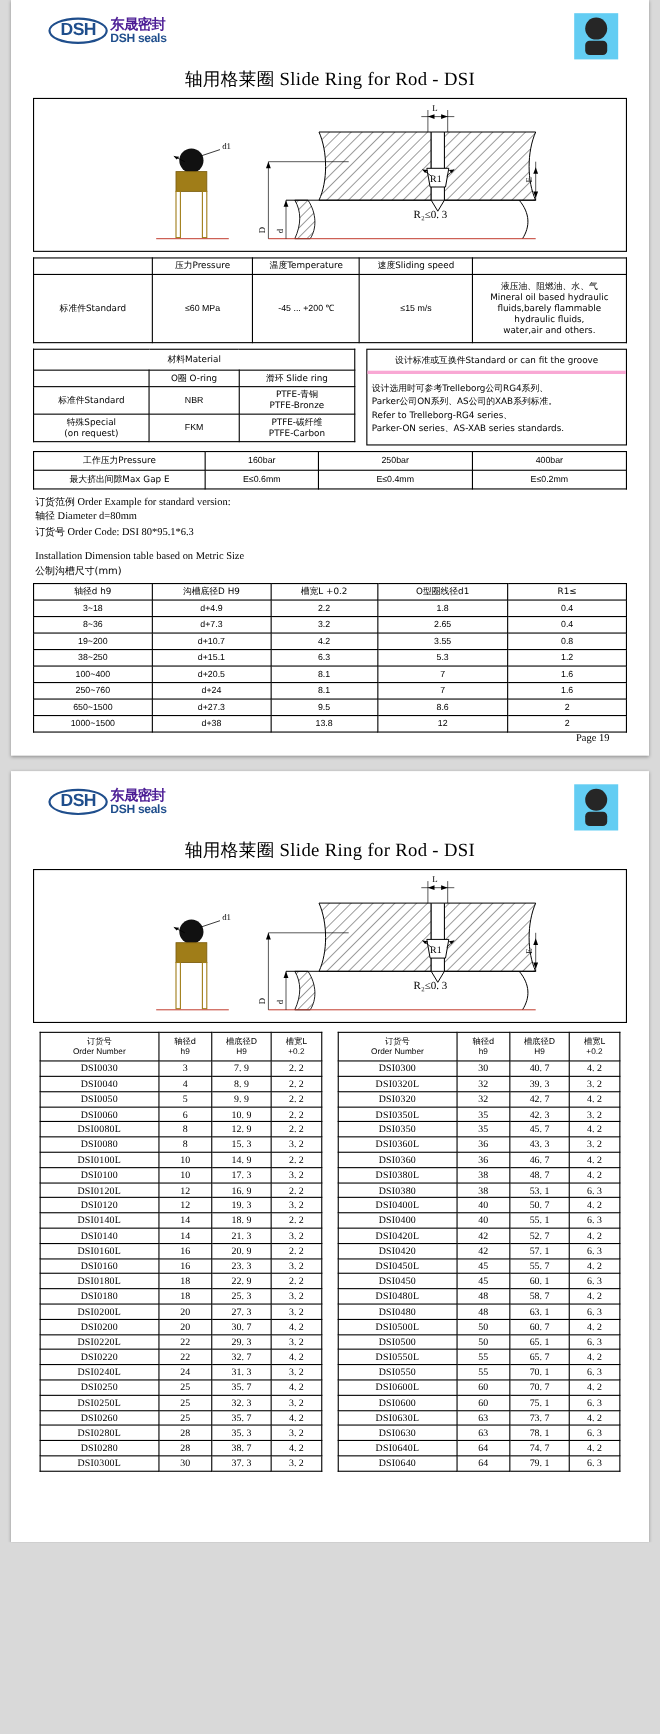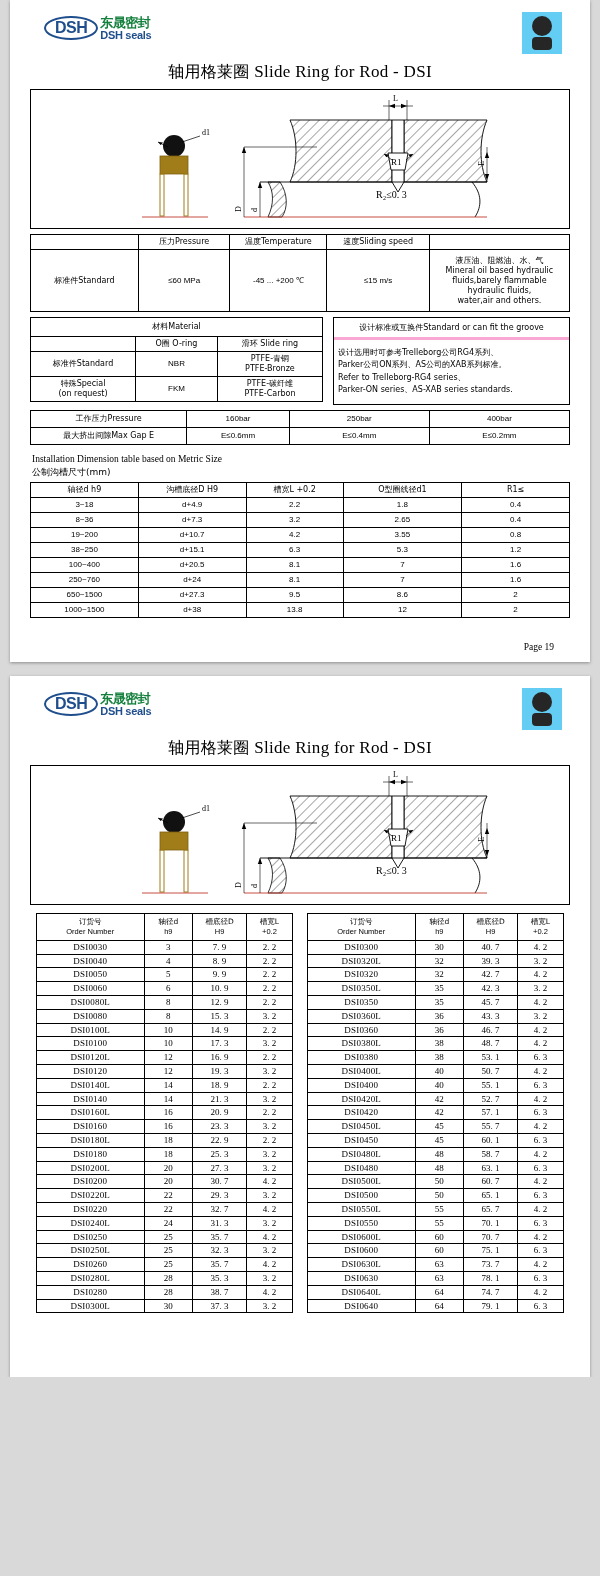--- a/index.html
+++ b/index.html
@@ -43,21 +43,21 @@
     font-size: 16px;
     letter-spacing: -0.5px;
     color: #1f4e8c;
     line-height: 17px;
   }
   .logo-txt { margin-left: 2px; line-height: 1.0; }
   .logo-cn {
     font-family: "DejaVu Sans", sans-serif;
     font-weight: bold;
     font-size: 13px;
-    color: #15803d;
+    color: #4c1d95;
     letter-spacing: -0.5px;
     display: block;
   }
   .logo-en {
     font-weight: bold;
     font-size: 11px;
     color: #1f4e8c;
     letter-spacing: -0.3px;
     display: block;
     margin-top: 1px;
@@ -150,21 +150,21 @@
     font-family: "Liberation Serif", serif;
     font-size: 9.5px;
     line-height: 1.45;
     margin: 8px 0 3px 2px;
   }
 
   .pagenum {
     text-align: right;
     font-family: "Liberation Serif", serif;
     font-size: 9.5px;
-    margin-top: 24px;
+    margin-top: 1px;
     padding-right: 16px;
   }
 
   
   .ordwrap { display: flex; gap: 14px; margin-top: 8px; padding: 0 6px; }
   .ordwrap > div { flex: 1; }
   .ordtbl { width: 100%; border: 1.4px solid #000; }
   .ordtbl td, .ordtbl th {
     border: 1px solid #000;
     text-align: center;
@@ -347,20 +347,34 @@
       </tr>
       <tr>
         <td class="cnf" style="padding:3px 2px">最大挤出间隙Max Gap E</td>
         <td>E≤0.6mm</td>
         <td>E≤0.4mm</td>
         <td>E≤0.2mm</td>
       </tr>
     </tbody>
   </table>
 
+  <div class="orderblk">
+    <div>
+      <span class="cn">订货范例</span>
+      <span>Order Example for standard version:</span>
+    </div>
+    <div>
+      <span class="cn">轴径</span>
+      <span>Diameter d=80mm</span>
+    </div>
+    <div>
+      <span class="cn">订货号</span>
+      <span>Order Code: DSI 80*95.1*6.3</span>
+    </div>
+  </div>
 
   <div class="instblk">
     <div>Installation Dimension table based on Metric Size</div>
     <div class="cnf" style="font-size:9px">公制沟槽尺寸(mm)</div>
   </div>
 
   <table class="tbl" id="metric-table">
     <thead>
       <tr>
         <td style="width:20%" class="cnf">轴径d  h9</td>

